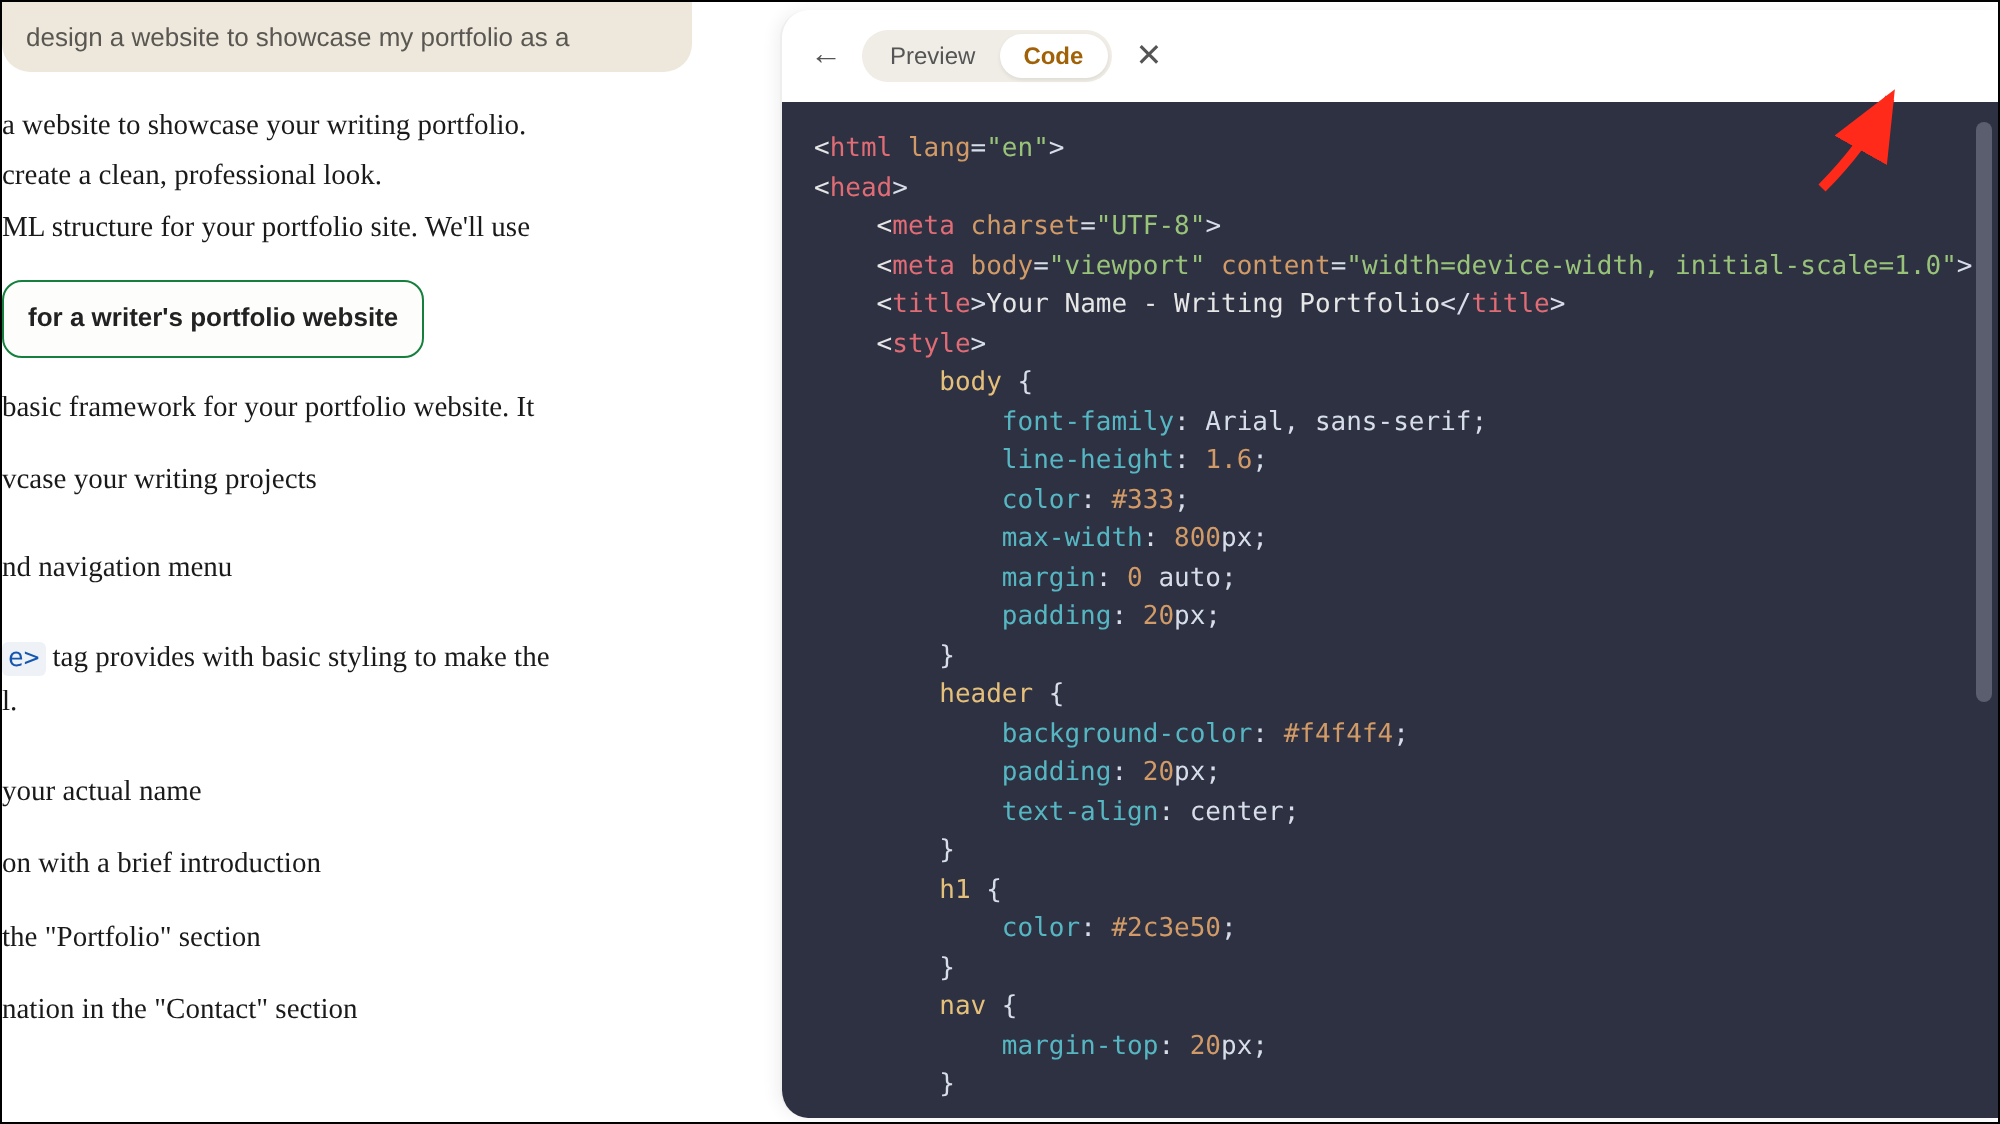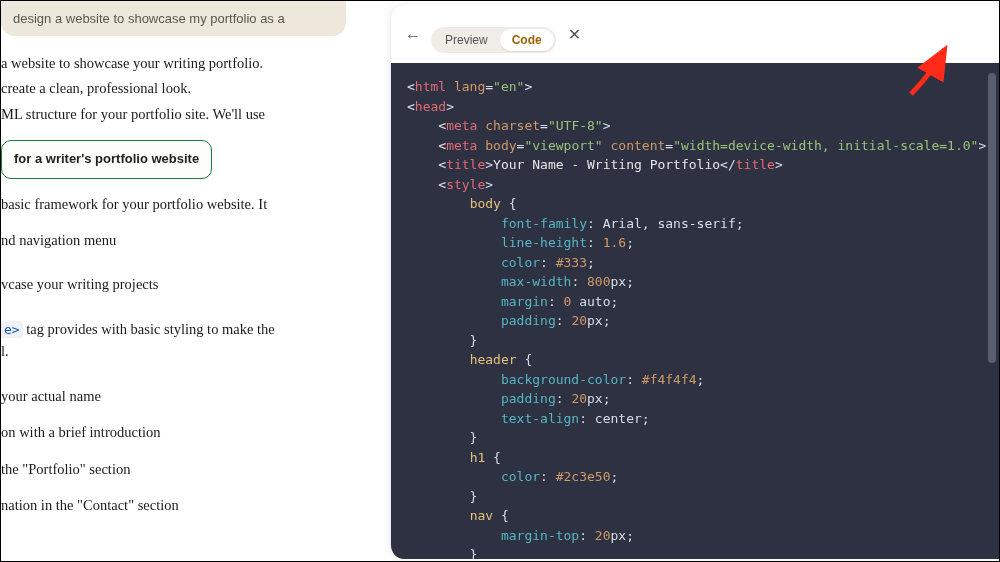--- a/index.html
+++ b/index.html
@@ -12,21 +12,21 @@
     .code-chip { display: inline-block; border: 1px solid #15803d; border-radius: 10px; padding: 8px 12px; font-family: -apple-system, sans-serif; font-size: 13px; font-weight: 600; color: #222; margin: 12px 0 14px 0; background: #fdfdfc; }
     .list-block { margin-top: 14px; }
     .list-block .item { margin-bottom: 22px; }
     .inline-code { background: #eef2f7; color: #1557b0; border-radius: 3px; padding: 1px 3px; font-family: Menlo, monospace; font-size: 13px; }
     .steps .item { margin-bottom: 14px; }
     
     .right-panel { position: absolute; right: 0; top: 4px; width: 609px; height: 554px; background: #fff; border-radius: 14px 0 0 14px; box-shadow: -2px 0 8px rgba(0,0,0,0.06); display: flex; flex-direction: column; overflow: hidden; border-left: 1px solid #eee; }
     .panel-header { display: flex; align-items: center; padding: 10px 14px; gap: 10px; }
     .back-arrow { font-size: 16px; color: #555; cursor: pointer; }
     .panel-title { flex: 1; font-family: Georgia, serif; font-size: 14px; color: #222; }
-    .toggle-group { display: flex; background: #f0ede6; border-radius: 16px; padding: 2px; margin-top: 12px; }
+    .toggle-group { display: flex; background: #f0ede6; border-radius: 16px; padding: 2px; }
     .toggle-btn { padding: 4px 12px; font-size: 12px; font-weight: 500; border-radius: 14px; cursor: pointer; color: #555; }
     .toggle-btn.active { background: #fff; color: #a16207; font-weight: 600; box-shadow: 0 1px 2px rgba(0,0,0,0.08); }
     .close-btn { font-size: 16px; color: #555; cursor: pointer; padding: 0 2px; }
     
     .code-view { flex: 1; background: #2d3142; overflow: auto; padding: 14px 16px; font-family: Menlo, Consolas, monospace; font-size: 13px; line-height: 1.5; color: #d8dee9; position: relative; }
     .code-line { white-space: pre; }
     .tok-white { color: #e6e6e6; }
     .tok-red { color: #e06c75; }
     .tok-orange { color: #d19a66; }
     .tok-green { color: #98c379; }
@@ -43,22 +43,22 @@
 
 <div class="left-panel">
   <div class="prompt-box">design a website to showcase my portfolio as a</div>
   <div class="content-area">
     <p>a website to showcase your writing portfolio.</p>
     <p> create a clean, professional look.</p>
     <p>ML structure for your portfolio site. We'll use</p>
     <div class="code-chip">for a writer's portfolio website</div>
     <p> basic framework for your portfolio website. It</p>
     <div class="list-block">
+      <div class="item">vcase your writing projects</div>
       <div class="item">nd navigation menu</div>
-      <div class="item">vcase your writing projects</div>
       <div class="item"><span class="inline-code">e&gt;</span><span> tag provides with basic styling to make the</span><br><span>l.</span></div>
     </div>
     <div class="steps">
       <div class="item">your actual name</div>
       <div class="item">on with a brief introduction</div>
       <div class="item"> the "Portfolio" section</div>
       <div class="item">nation in the "Contact" section</div>
     </div>
   </div>
 </div>

